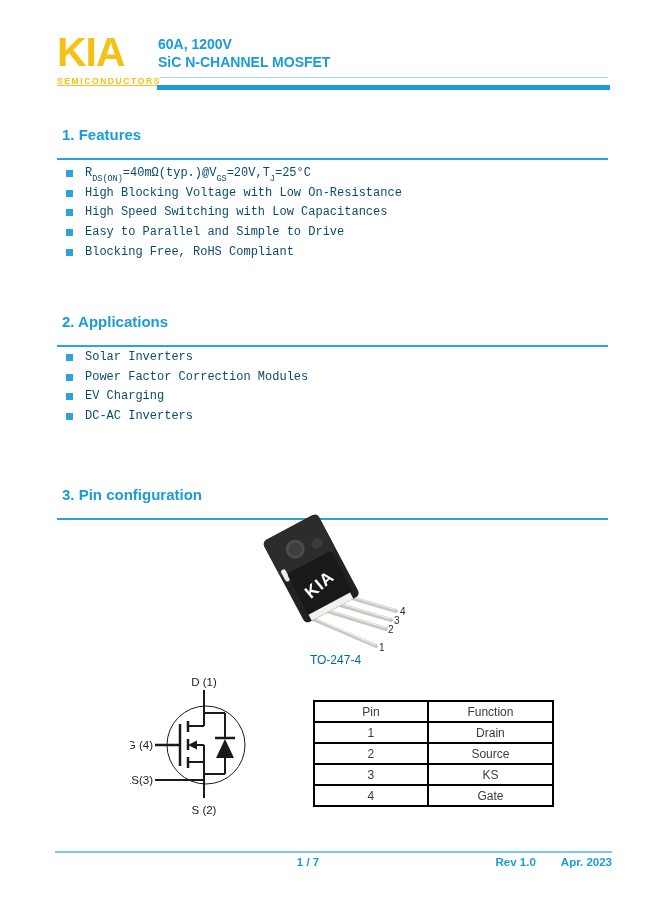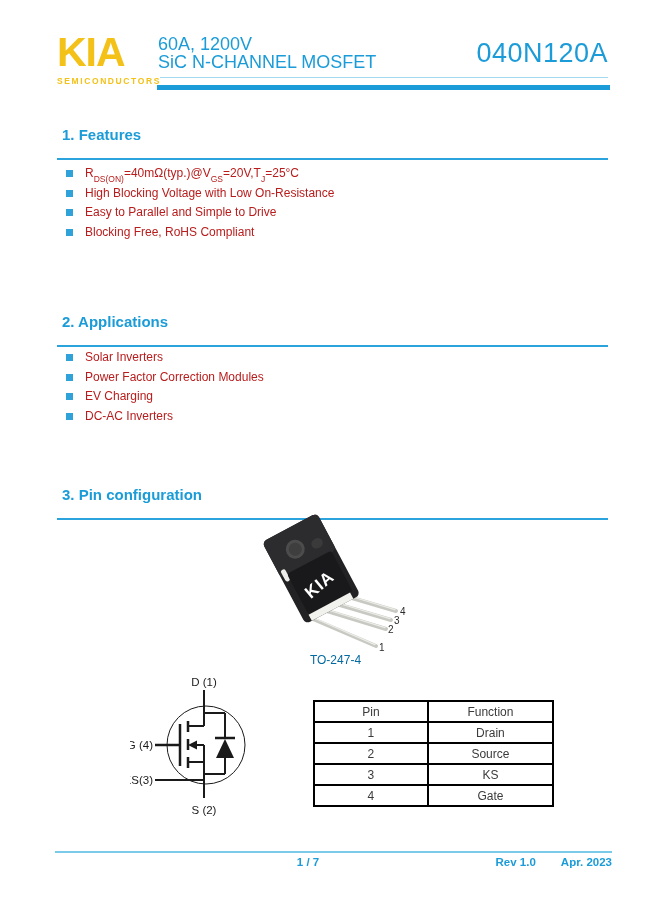--- a/index.html
+++ b/index.html
@@ -5,33 +5,33 @@
   * { margin:0; padding:0; box-sizing:border-box; }
   html,body { background:#ffffff; }
   body { font-family:"Liberation Sans","DejaVu Sans",sans-serif; color:#3b3b3b; }
   .page {
     position:relative; width:649px; height:917px; margin:0 auto;
     background:#ffffff; overflow:hidden;
   }
   
   .brand { position:absolute; left:57px; top:30px; width:110px; }
   .brand-name { font-size:41px; font-weight:bold; color:#f3c117; letter-spacing:-1px; line-height:44px; }
-  .brand-sub { font-size:8.5px; font-weight:bold; color:#f3c117; letter-spacing:1.6px; margin-top:2px; }
-  .head-sub { position:absolute; left:158px; top:35px; font-size:18px; font-weight:normal; color:#1b9cd8; line-height:18px; }
+  .brand-sub { font-size:8.5px; font-weight:bold; color:#f3c117; letter-spacing:1.6px; margin-top:2px;text-decoration:underline; }
+  .head-sub { position:absolute; left:158px; top:35px; font-size:14px; font-weight:bold; color:#1b9cd8; line-height:18px; }
   .part-no { position:absolute; right:41px; top:38px; font-size:27px; color:#1b9cd8; letter-spacing:0.5px; }
   .head-line-thin { position:absolute; left:160px; top:77px; width:448px; height:1px; background:#a5d9f0; }
   .head-line-thick { position:absolute; left:157px; top:85px; width:453px; height:5px; background:#1b9cd8; }
   
   .section-title {
     position:absolute; left:57px; width:551px;
     font-size:15px; font-weight:bold; color:#1b9cd8;
     padding:0 0 15px 5px; border-bottom:2px solid #2ba3dc; line-height:17px;
   }
   .blist { position:absolute; left:66px; list-style:none; width:520px; }
-  .blist li { position:relative; padding-left:19px; line-height:19.7px; font-size:12px; color:#b91c1c; }
+  .blist li { position:relative; padding-left:19px; line-height:19.7px; font-size:12px; color:#0c4a6e;font-family:Liberation Mono, monospace; }
   .sq { position:absolute; left:0; top:6px; width:7px; height:7px; background:#2fa3d9; }
   sub { font-size:8.5px; position:relative; top:2px; line-height:0; }
   
   .pkg-svg { position:absolute; left:248px; top:512px; }
   .pkg-caption { position:absolute; left:248px; top:653px; width:175px; text-align:center; font-size:12px; color:#0369a1; }
   .sym-svg { position:absolute; left:130px; top:674px; }
   .pin-table {
     position:absolute; left:313px; top:700px; width:241px;
     border-collapse:collapse; font-size:12px; color:#3b3b3b;
     border:2px solid #000;
@@ -51,31 +51,31 @@
 <div class="page">
 
   <div class="brand">
     <div class="brand-name">KIA</div>
     <div class="brand-sub">SEMICONDUCTORS</div>
   </div>
   <div class="head-sub">
     <div>60A, 1200V</div>
     <div>SiC N-CHANNEL MOSFET</div>
   </div>
-  <div class="part-no">040N120A</div>
   <div class="head-line-thin"></div>
   <div class="head-line-thick"></div>
 
   <div class="section-title" style="top:126px;">1. Features</div>
   <ul class="blist" style="top:164px;">
     <li>
       <span class="sq"></span>
       <span><span>R</span><sub>DS(ON)</sub><span>=40mΩ(typ.)@V</span><sub>GS</sub><span>=20V,T</span><sub>J</sub><span>=25°C</span></span>
     </li>
     <li><span class="sq"></span><span>High Blocking Voltage with Low On-Resistance</span></li>
+    <li><span class="sq"></span><span>High Speed Switching with Low Capacitances</span></li>
     <li><span class="sq"></span><span>Easy to Parallel and Simple to Drive</span></li>
     <li><span class="sq"></span><span>Blocking Free, RoHS Compliant</span></li>
   </ul>
 
   <div class="section-title" style="top:313px;">2. Applications</div>
   <ul class="blist" style="top:348px;">
     <li><span class="sq"></span><span>Solar Inverters</span></li>
     <li><span class="sq"></span><span>Power Factor Correction Modules</span></li>
     <li><span class="sq"></span><span>EV Charging</span></li>
     <li><span class="sq"></span><span>DC-AC Inverters</span></li>

